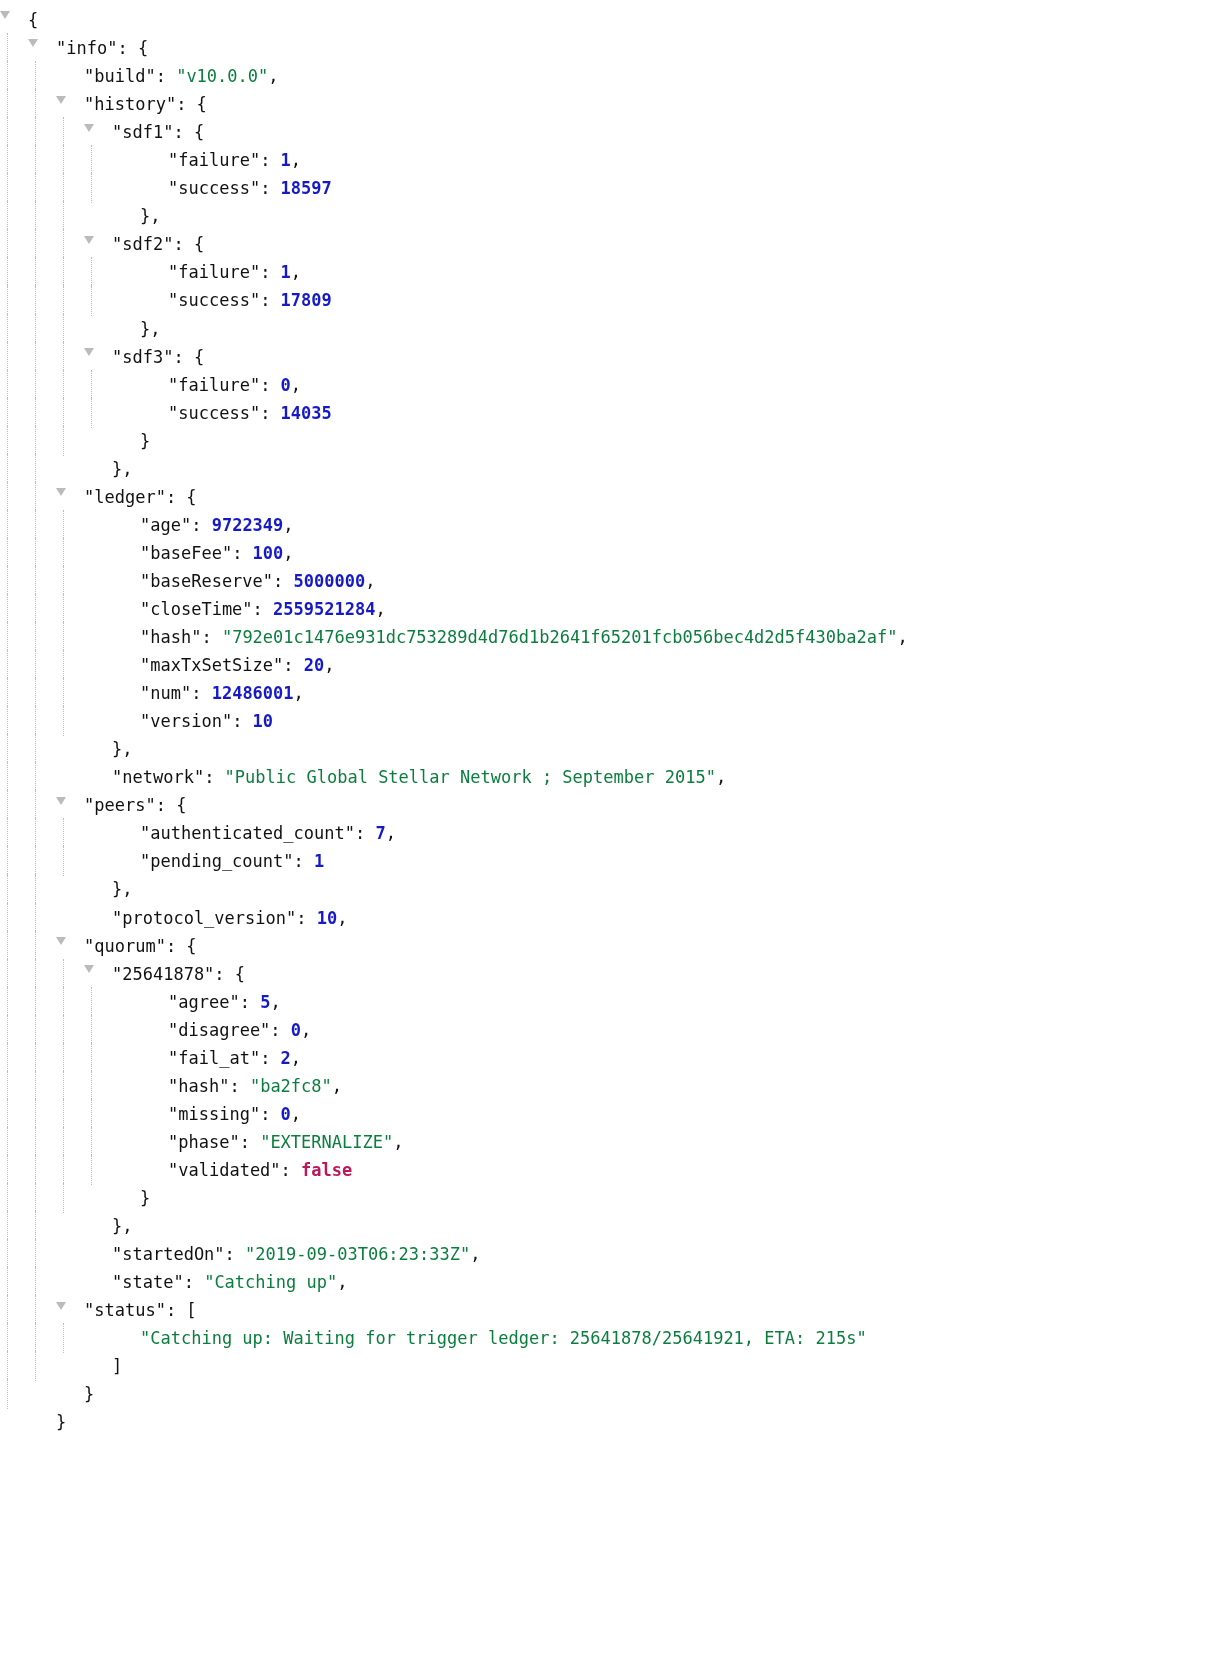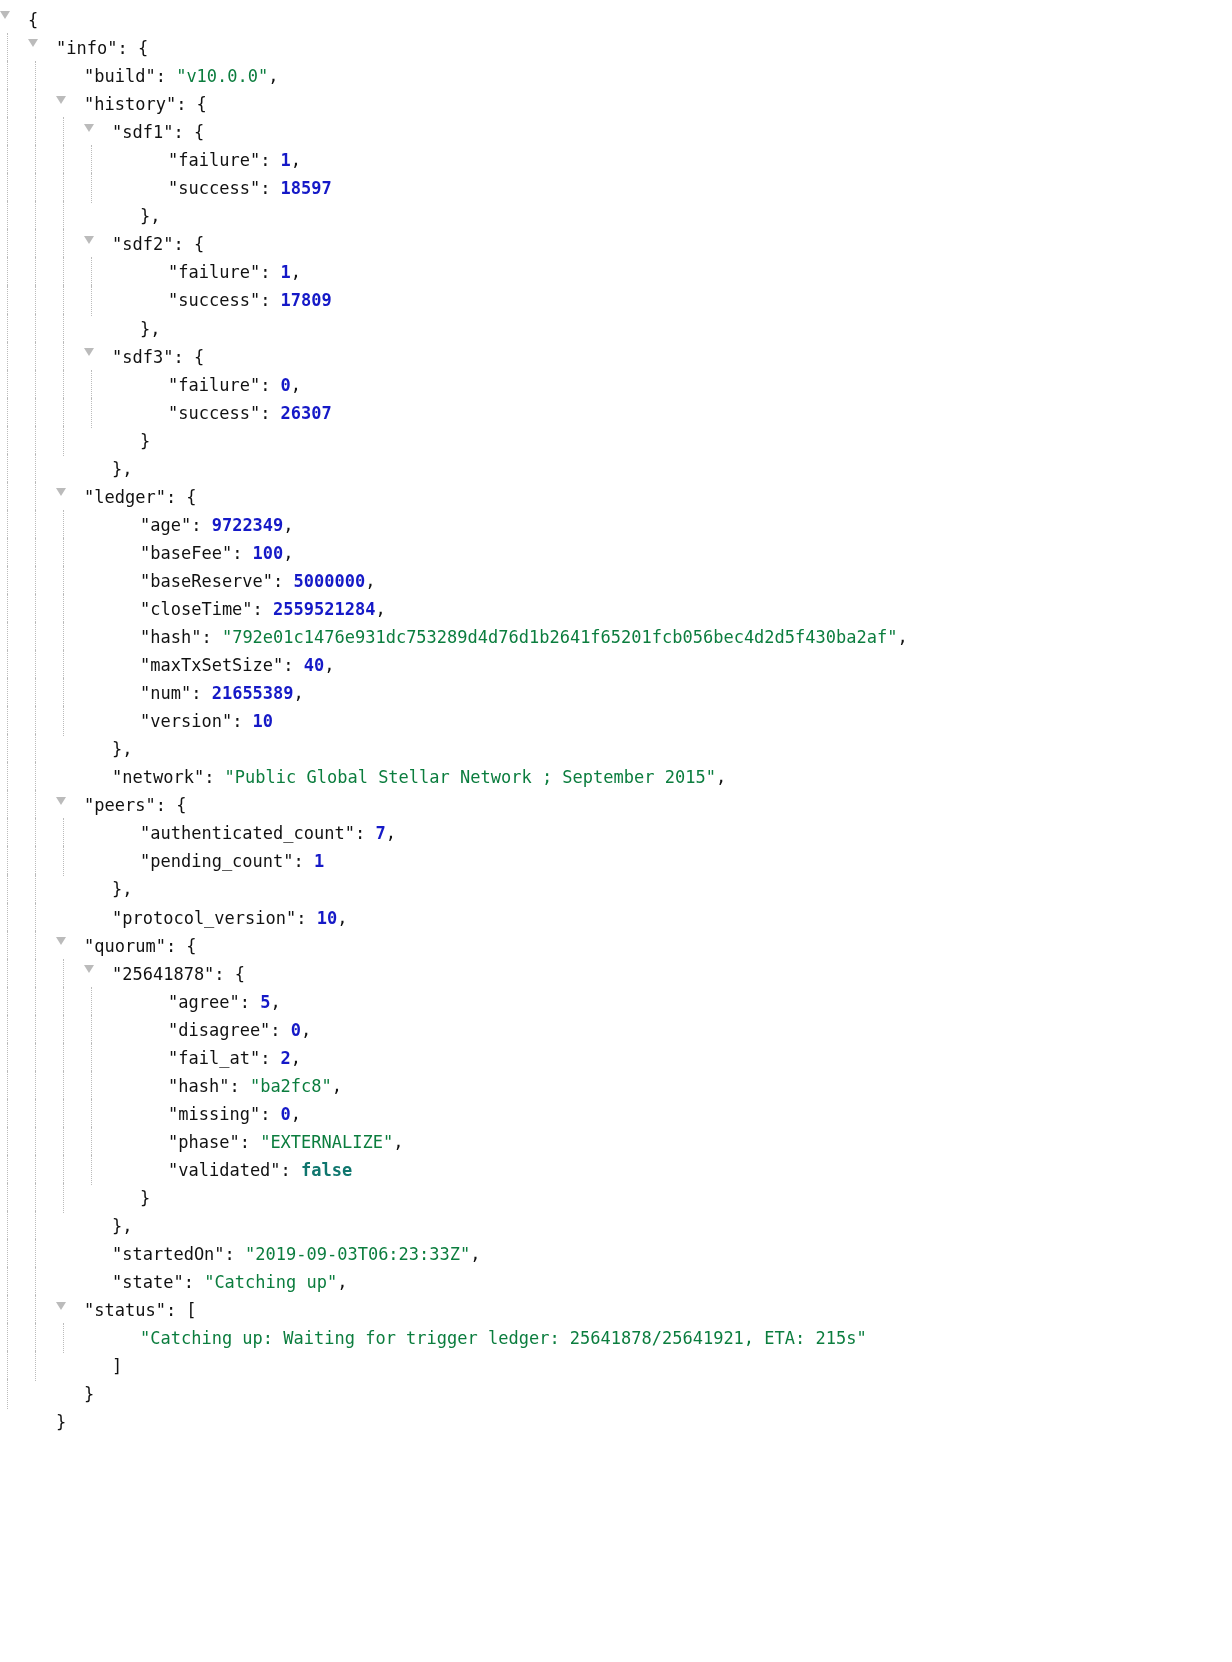--- a/index.html
+++ b/index.html
@@ -46,21 +46,21 @@
     border-left: 5px solid transparent;
     border-right: 5px solid transparent;
     border-top: 8px solid #bbb;
   }
   .content {
     flex: 1 1 auto;
   }
   .key  { color: #111; }
   .str  { color: #0b7d3e; }
   .num  { color: #1519c7; font-weight: bold; }
-  .bool { color: #0f766e; font-weight: bold; }
+  .bool { color: #be185d; font-weight: bold; }
   .pun  { color: #111; }
 </style>
 </head>
 <body>
 
 <div id="tree">
     <div class="row">
       <div class="gutter">
         <div class="gcol">
           <div class="tri"></div>
@@ -205,21 +205,21 @@
     </div>
     <div class="row">
       <div class="gutter">
         <div class="gcol vline"></div>
         <div class="gcol vline"></div>
         <div class="gcol vline"></div>
         <div class="gcol vline"></div>
         <div class="gcol"></div>
         <div class="gcol"></div>
       </div>
-      <div class="content"><span class="key">"success"</span><span class="pun">: </span><span class="num">26307</span></div>
+      <div class="content"><span class="key">"success"</span><span class="pun">: </span><span class="num">14035</span></div>
     </div>
     <div class="row">
       <div class="gutter">
         <div class="gcol vline"></div>
         <div class="gcol vline"></div>
         <div class="gcol vline"></div>
         <div class="gcol"></div>
         <div class="gcol"></div>
       </div>
       <div class="content"><span class="pun">}</span></div>
@@ -294,31 +294,31 @@
       <div class="content"><span class="key">"hash"</span><span class="pun">: </span><span class="str">"792e01c1476e931dc753289d4d76d1b2641f65201fcb056bec4d2d5f430ba2af"</span><span class="pun">,</span></div>
     </div>
     <div class="row">
       <div class="gutter">
         <div class="gcol vline"></div>
         <div class="gcol vline"></div>
         <div class="gcol vline"></div>
         <div class="gcol"></div>
         <div class="gcol"></div>
       </div>
-      <div class="content"><span class="key">"maxTxSetSize"</span><span class="pun">: </span><span class="num">40</span><span class="pun">,</span></div>
-    </div>
-    <div class="row">
-      <div class="gutter">
-        <div class="gcol vline"></div>
-        <div class="gcol vline"></div>
-        <div class="gcol vline"></div>
-        <div class="gcol"></div>
-        <div class="gcol"></div>
-      </div>
-      <div class="content"><span class="key">"num"</span><span class="pun">: </span><span class="num">21655389</span><span class="pun">,</span></div>
+      <div class="content"><span class="key">"maxTxSetSize"</span><span class="pun">: </span><span class="num">20</span><span class="pun">,</span></div>
+    </div>
+    <div class="row">
+      <div class="gutter">
+        <div class="gcol vline"></div>
+        <div class="gcol vline"></div>
+        <div class="gcol vline"></div>
+        <div class="gcol"></div>
+        <div class="gcol"></div>
+      </div>
+      <div class="content"><span class="key">"num"</span><span class="pun">: </span><span class="num">12486001</span><span class="pun">,</span></div>
     </div>
     <div class="row">
       <div class="gutter">
         <div class="gcol vline"></div>
         <div class="gcol vline"></div>
         <div class="gcol vline"></div>
         <div class="gcol"></div>
         <div class="gcol"></div>
       </div>
       <div class="content"><span class="key">"version"</span><span class="pun">: </span><span class="num">10</span></div>

